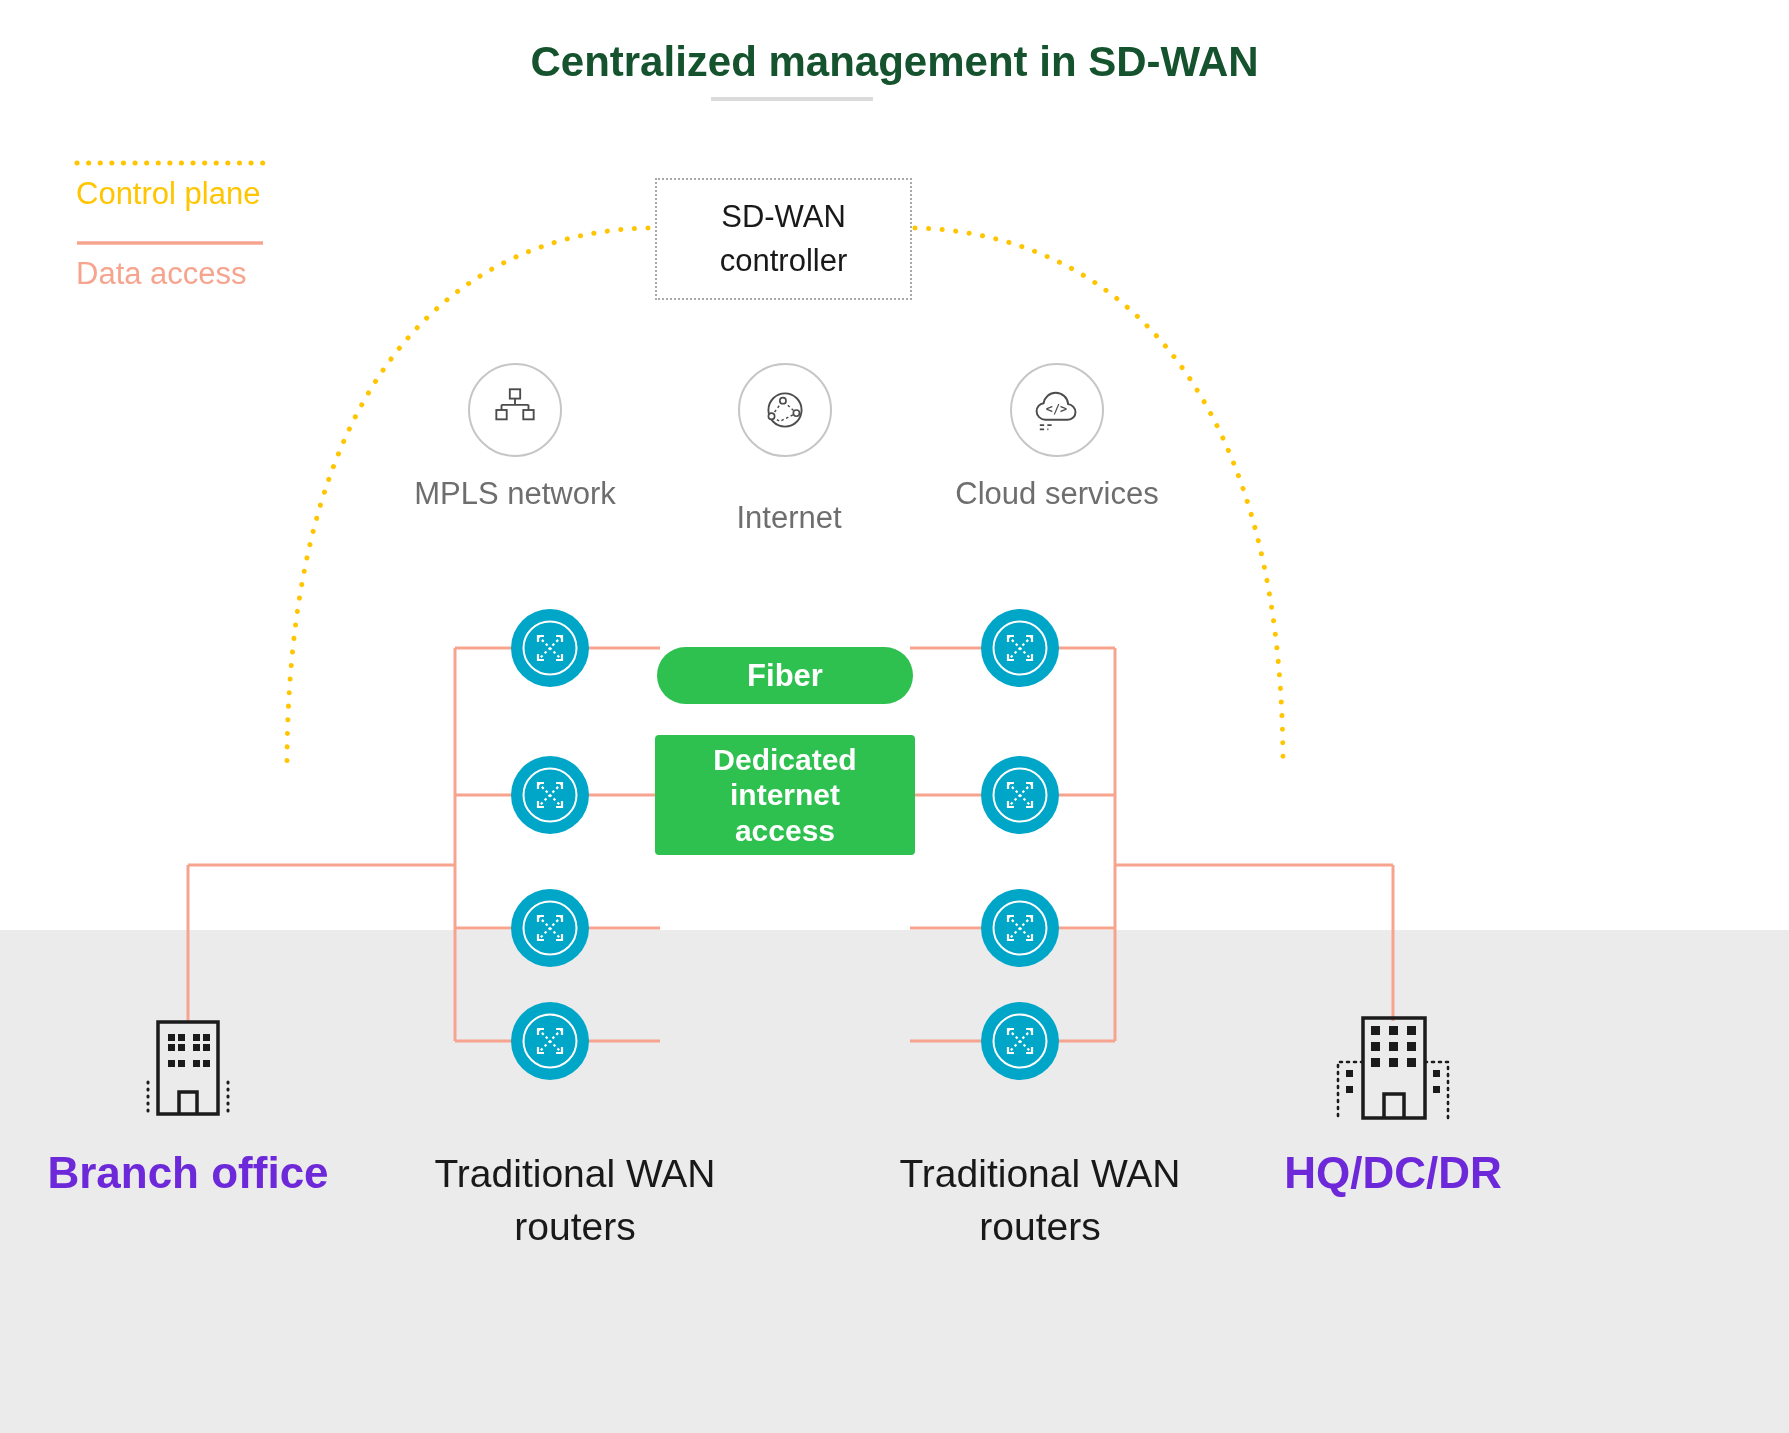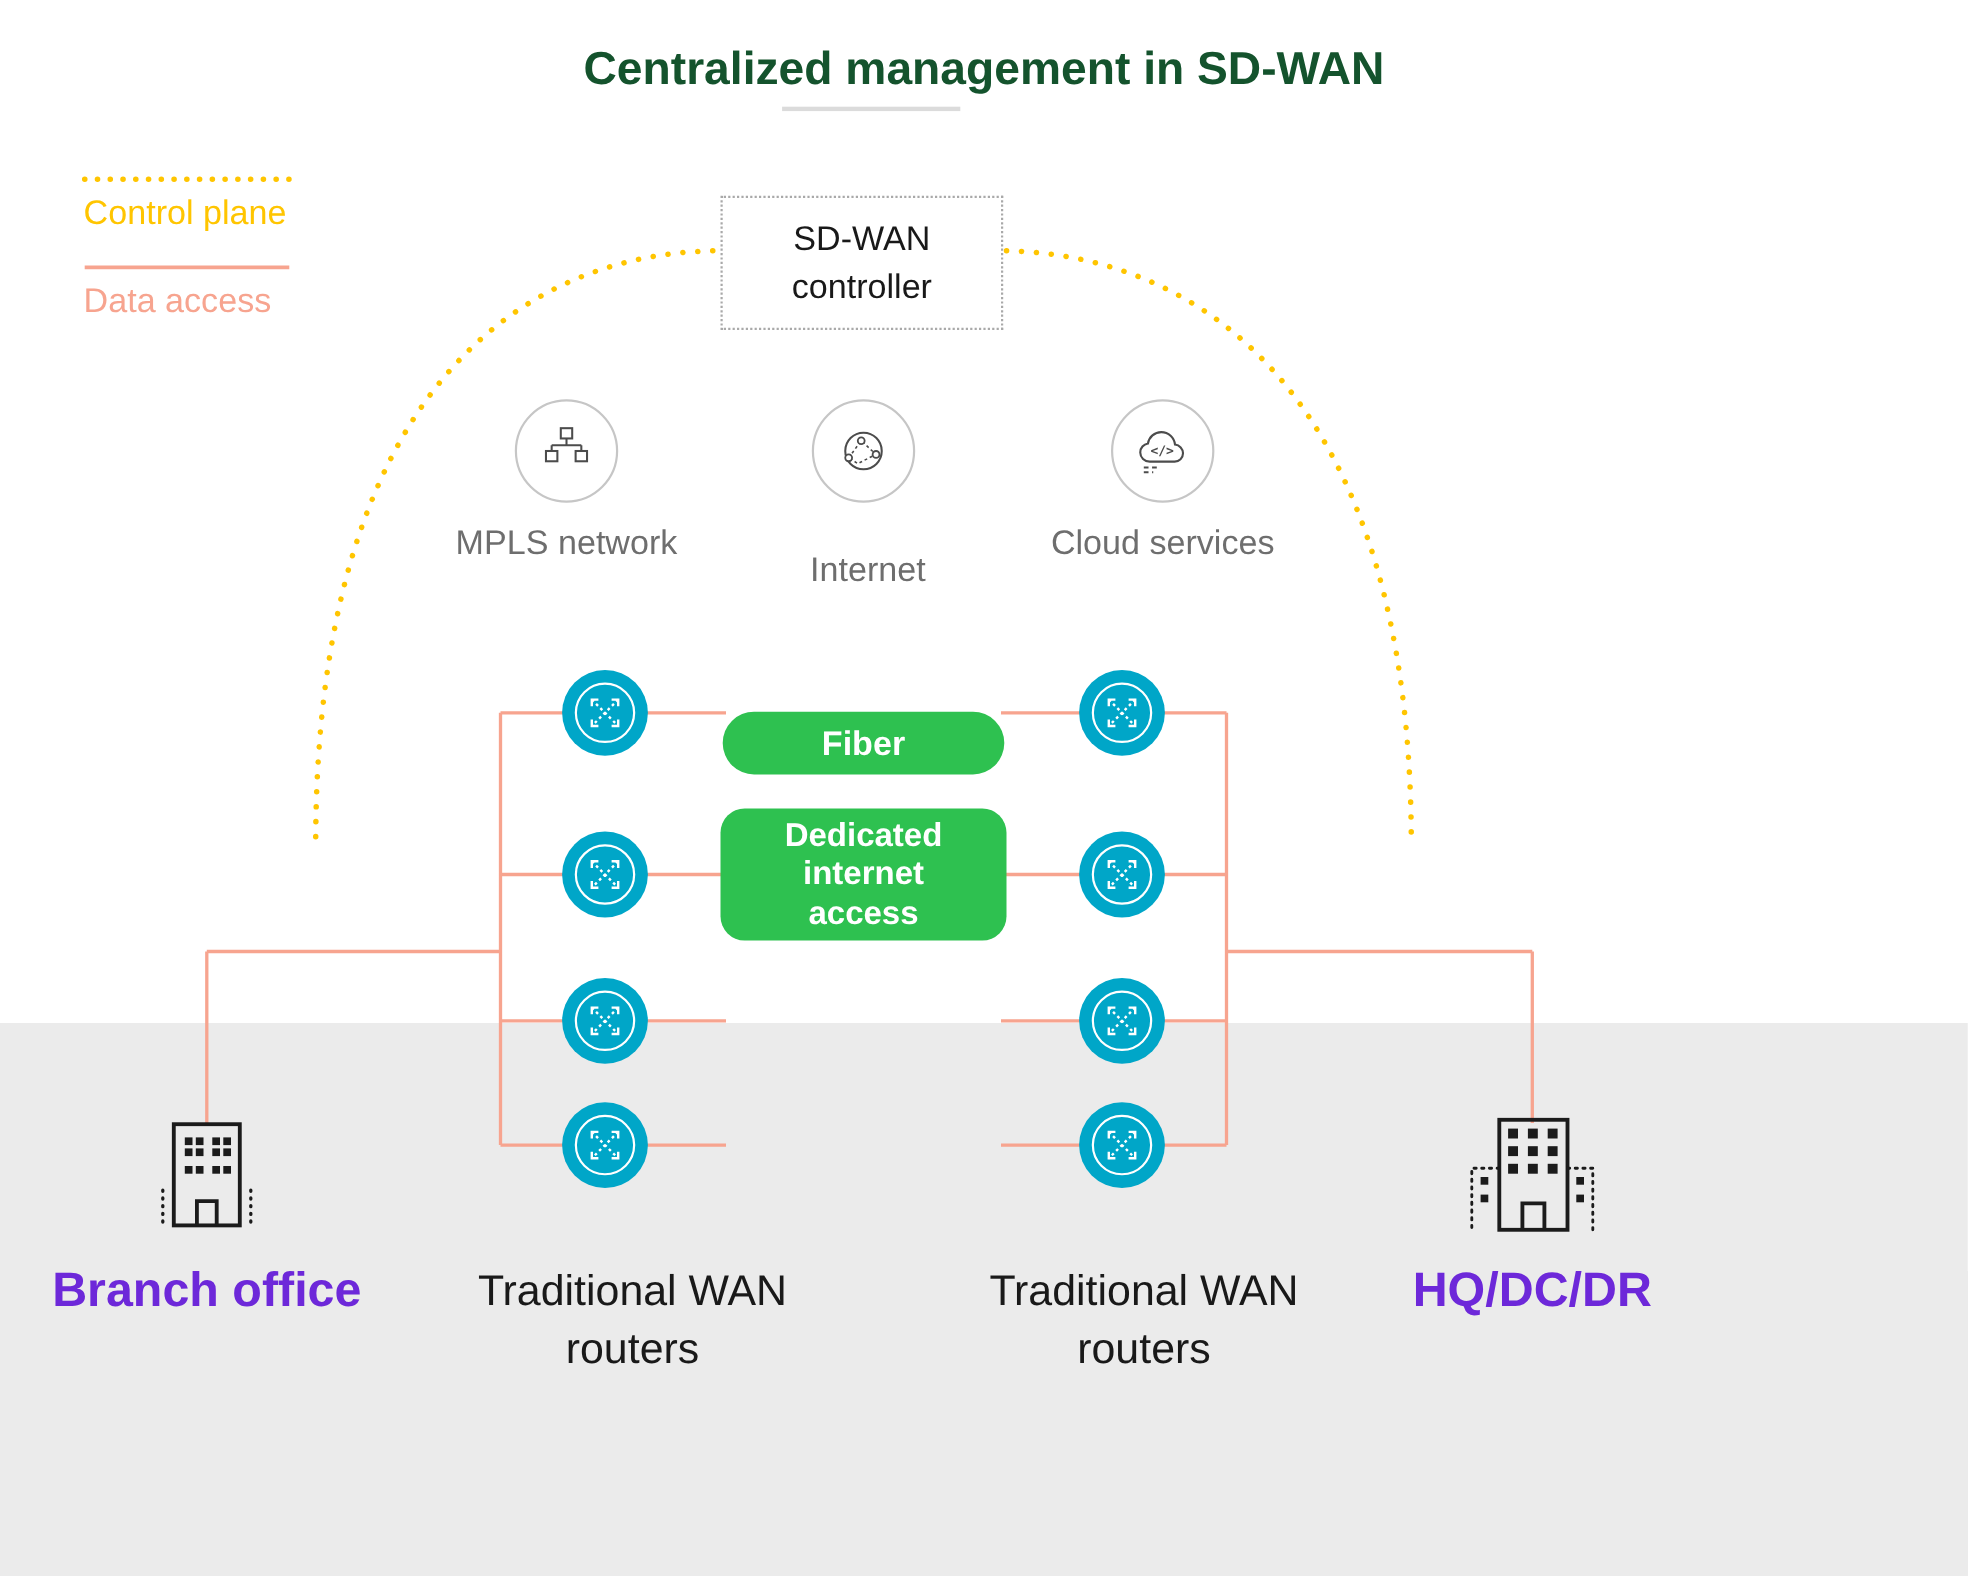--- a/index.html
+++ b/index.html
@@ -24,21 +24,21 @@
 
   .service-circle { position:absolute; width:94px; height:94px; border-radius:50%;
                     border:2px solid #C6C6C6; background:#ffffff;
                     display:flex; align-items:center; justify-content:center; }
   .service-label { position:absolute; width:240px; text-align:center;
                    color:#6E6E6E; font-size:31px; line-height:1.32; }
 
   .pill { position:absolute; background:#2EC150; color:#fff; font-weight:bold;
           display:flex; align-items:center; justify-content:center; text-align:center; }
   .pill-small { width:256px; height:57px; border-radius:29px; font-size:31px;margin-top:27px; }
-  .pill-big { left:655px; top:735px; width:260px; height:120px; border-radius:22px;
+  .pill-big { left:655px; top:735px; width:260px; height:120px; border-radius:4px;
               font-size:30px; line-height:1.18; padding:0 26px; }
 
   .router { position:absolute; width:78px; height:78px; border-radius:50%;
             background:#00A6C8; display:flex; align-items:center; justify-content:center; }
 
   .building { position:absolute; }
 
   .site-label { position:absolute; width:320px; text-align:center; font-size:44px;
                 font-weight:bold; color:#6d28d9; }
   .group-label { position:absolute; width:320px; text-align:center; font-size:39px;

